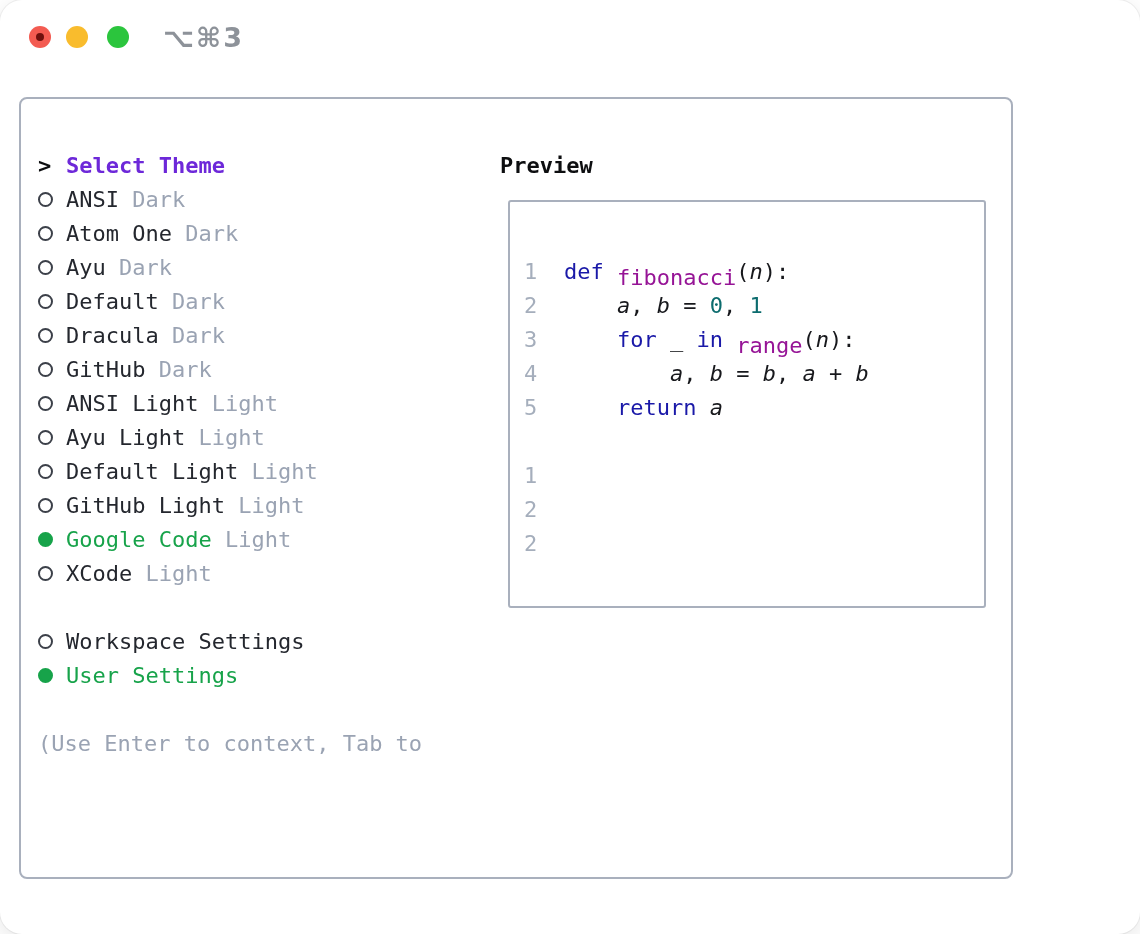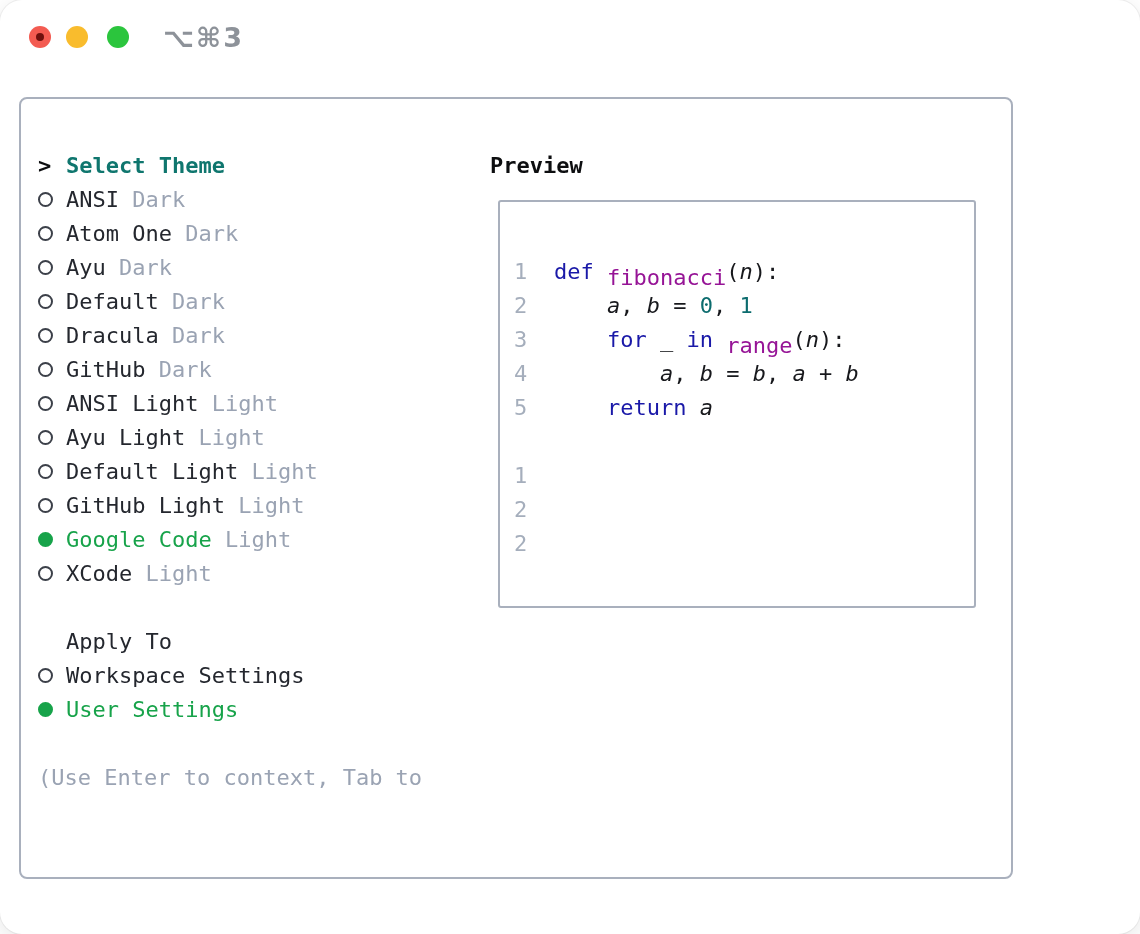--- a/index.html
+++ b/index.html
@@ -28,28 +28,28 @@
     font-family:"DejaVu Sans","Liberation Sans",sans-serif;
   }
 
   
   .content-box {
     position:absolute; left:19px; top:97px; width:994px; height:782px;
     border:2px solid var(--frame); border-radius:8px; background:#ffffff;
   }
 
   .left-pane  { position:absolute; left:17px; top:49px; }
-  .right-pane { position:absolute; left:469px; top:49px; }
+  .right-pane { position:absolute; left:479px; top:49px; }
 
   .row { height:34px; display:flex; align-items:center; white-space:pre;
          font-size:22px; color:var(--ink); }
   .row.blank { height:34px; }
 
   .prompt { display:inline-block; width:28px; font-weight:700; color:#0d0e10; }
-  .list-header { font-weight:700; color:#0f766e; }
+  .list-header { font-weight:700; color:#6d28d9; }
 
   .radio {
     display:inline-block; width:15px; height:15px; border-radius:50%;
     border:2.5px solid var(--circle); margin-right:13px; flex:0 0 auto;
   }
   .radio.on { background:var(--green-ui); border-color:var(--green-ui); }
 
   .opt-name { color:var(--ink); }
   .opt-name.sel { color:var(--green-ui); }
   .opt-variant { color:var(--muted); }
@@ -111,21 +111,20 @@
           <div class="row"><span class="radio"></span><span class="opt-name">ANSI Light</span><span class="opt-variant"> Light</span></div>
           <div class="row"><span class="radio"></span><span class="opt-name">Ayu Light</span><span class="opt-variant"> Light</span></div>
           <div class="row"><span class="radio"></span><span class="opt-name">Default Light</span><span class="opt-variant"> Light</span></div>
           <div class="row"><span class="radio"></span><span class="opt-name">GitHub Light</span><span class="opt-variant"> Light</span></div>
           <div class="row"><span class="radio on"></span><span class="opt-name sel">Google Code</span><span class="opt-variant"> Light</span></div>
           <div class="row"><span class="radio"></span><span class="opt-name">XCode</span><span class="opt-variant"> Light</span></div>
         </div>
 
       <div class="row blank"></div>
 
-      <div class="row apply-header">Apply To</div>
 
       <div id="apply-list">
           <div class="row"><span class="radio"></span><span class="opt-name">Workspace Settings</span></div>
           <div class="row"><span class="radio on"></span><span class="opt-name sel">User Settings</span></div>
         </div>
 
       <div class="row blank"></div>
 
       <div class="row help-line">(Use Enter to context, Tab to</div>
     </div>

